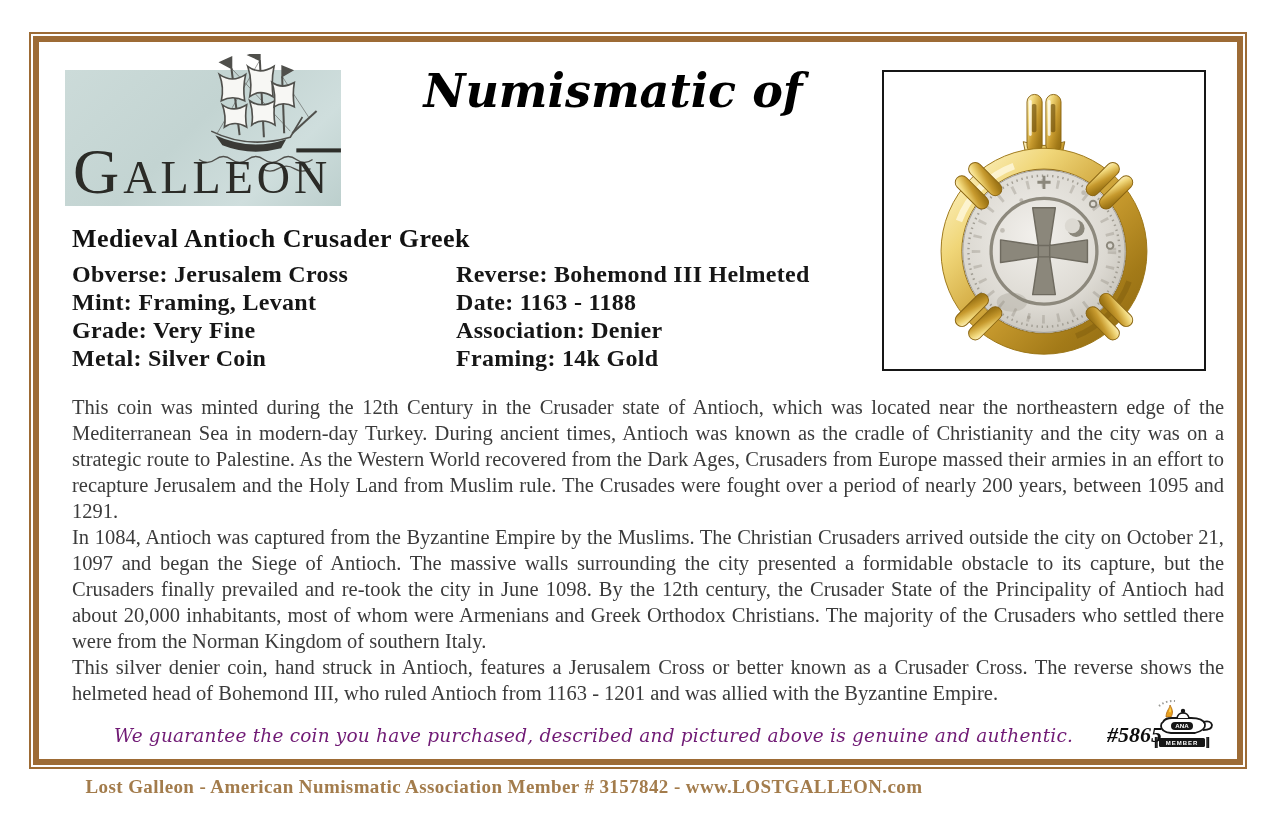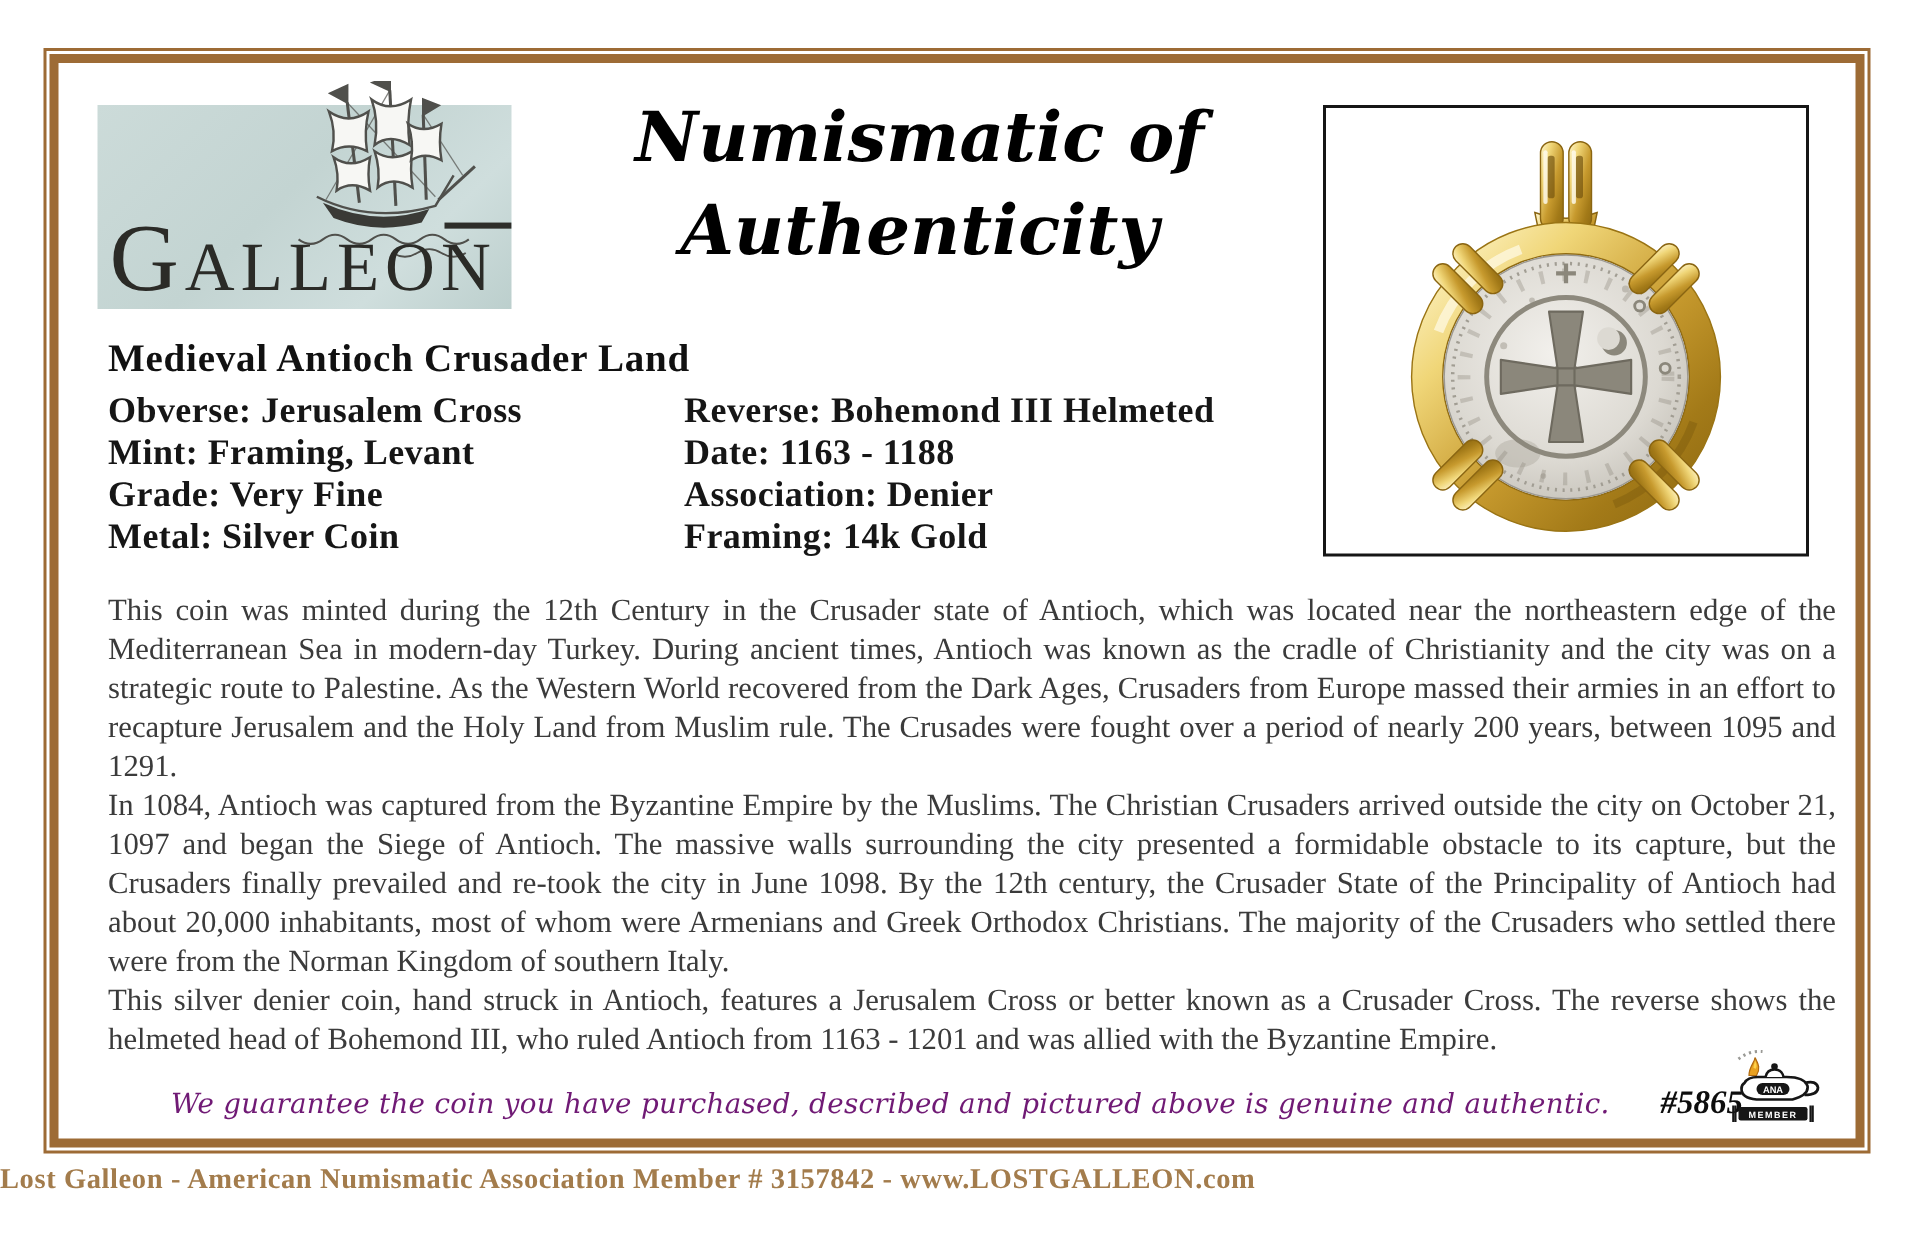--- a/index.html
+++ b/index.html
@@ -46,21 +46,21 @@
 
   
   .guarantee-row { position:absolute; left:0; top:680px; width:100%; text-align:center; }
   .guarantee-text { font-family:"DejaVu Serif",serif; font-style:italic; font-size:18.5px;
                     color:#701a75; letter-spacing:0.2px; }
   .cert-number { font-style:italic; font-weight:bold; font-size:22px; color:#0d0d0d;
                  margin-left:30px; }
   .ana-logo { position:absolute; right:22px; top:658px; width:70px; height:54px; }
 
   
-  .footer { position:absolute; left:0; top:776px; width:1008px; 
+  .footer { position:absolute; left:0; top:776px; width:1008px; text-align:center;
             font-size:19px; font-weight:bold; color:#a37c4c; letter-spacing:0.4px; }
 </style>
 </head>
 <body>
 
 <div class="frame-outer">
   <div class="frame-inner">
 
     <div class="logo-box">
       <svg class="ship" viewBox="0 0 150 130">
@@ -85,21 +85,20 @@
           <path d="M4,104 q8,6 16,0 q8,-6 16,0 q8,6 16,0 q8,-6 16,0 q8,6 16,0 q8,-6 16,0 q8,6 16,0" stroke-width="1.4"></path>
           <path d="M66,113 q8,5 16,0 q8,-5 16,0 q8,5 16,0" stroke-width="1.2"></path>
           <rect x="100" y="93" width="44" height="4" fill="#2e2e2a" stroke="none"></rect>
         </g>
       </svg>
       <div class="logo-word logo-word2">GALLEON</div>
     </div>
 
     <div class="cert-title">
       <div>Numismatic of</div>
-      <div>Authenticity</div>
     </div>
 
     <div class="photo-box">
       <svg width="306" height="286" viewBox="0 0 324 300">
         <defs>
           <linearGradient id="gold" x1="0" y1="0" x2="1" y2="1">
             <stop offset="0" stop-color="#fff7d0"></stop>
             <stop offset="0.25" stop-color="#f0d678"></stop>
             <stop offset="0.55" stop-color="#c79a2e"></stop>
             <stop offset="0.8" stop-color="#a37a18"></stop>
@@ -178,21 +177,21 @@
           <g transform="rotate(315 162 182)">
             <g transform="translate(162,84)">
               <rect x="-17" y="-22" width="14" height="44" rx="7"></rect>
                 <rect x="3" y="-22" width="14" height="44" rx="7"></rect>
             </g>
           </g>
         </g>
       </svg>
     </div>
 
-    <div class="coin-title">Medieval Antioch Crusader Land</div>
+    <div class="coin-title">Medieval Antioch Crusader Greek</div>
 
     <div class="details-col details-left">
       <div class="detail-row">Obverse: Jerusalem Cross</div>
       <div class="detail-row">Mint: Framing, Levant</div>
       <div class="detail-row">Grade: Very Fine</div>
       <div class="detail-row">Metal: Silver Coin</div>
     </div>
     <div class="details-col details-right">
       <div class="detail-row">Reverse: Bohemond III Helmeted</div>
       <div class="detail-row">Date: 1163 - 1188</div>

